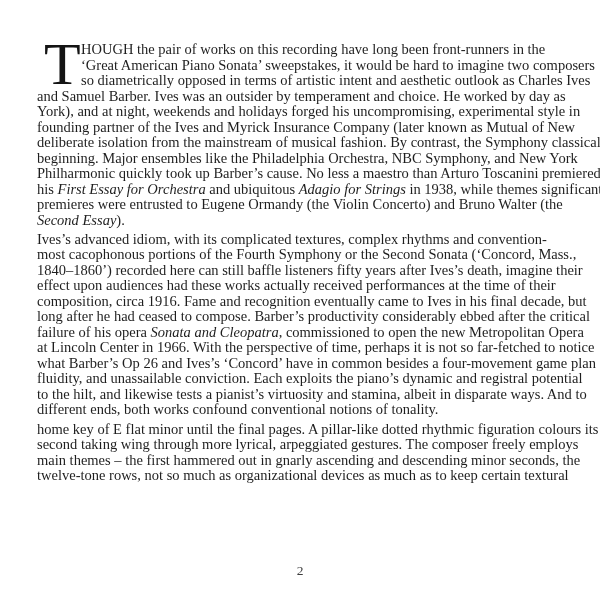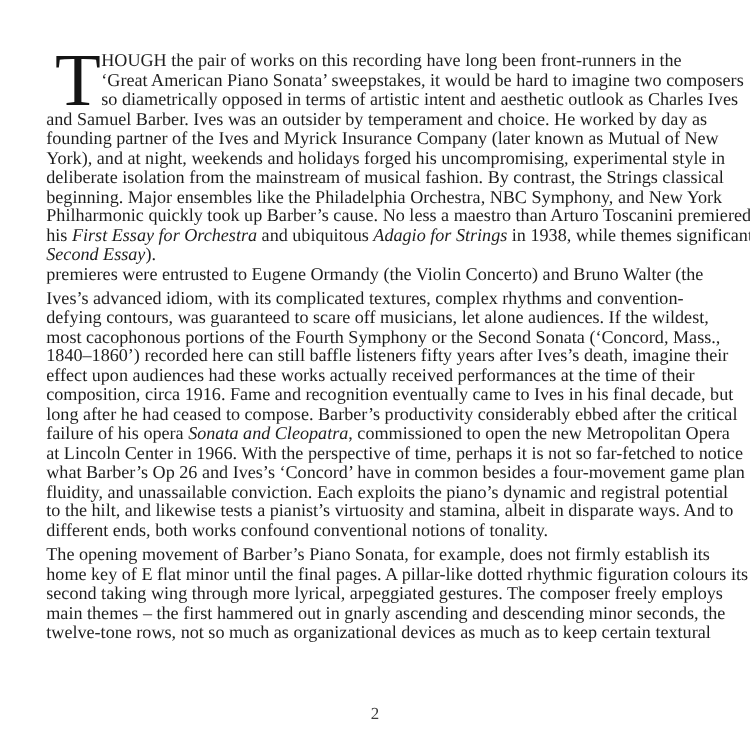--- a/index.html
+++ b/index.html
@@ -61,46 +61,44 @@
 <body>
 
 <div class="page">
   <div class="text-block">
       <div class="para">
         <span class="dropcap">T</span>
         <div class="line"><span>HOUGH the pair of works on this recording have long been front-runners in the</span></div>
         <div class="line"><span>‘Great American Piano Sonata’ sweepstakes, it would be hard to imagine two composers</span></div>
         <div class="line"><span>so diametrically opposed in terms of artistic intent and aesthetic outlook as Charles Ives</span></div>
         <div class="line"><span>and Samuel Barber. Ives was an outsider by temperament and choice. He worked by day as</span></div>
+        <div class="line"><span>York), and at night, weekends and holidays forged his uncompromising, experimental style in</span></div>
         <div class="line"><span>founding partner of the Ives and Myrick Insurance Company (later known as Mutual of New</span></div>
-        <div class="line"><span>York), and at night, weekends and holidays forged his uncompromising, experimental style in</span></div>
-        <div class="line"><span>deliberate isolation from the mainstream of musical fashion. By contrast, the Strings classical</span></div>
+        <div class="line"><span>deliberate isolation from the mainstream of musical fashion. By contrast, the Symphony classical</span></div>
         <div class="line"><span>beginning. Major ensembles like the Philadelphia Orchestra, NBC Symphony, and New York</span></div>
         <div class="line"><span>Philharmonic quickly took up Barber’s cause. No less a maestro than Arturo Toscanini premiered</span></div>
         <div class="line"><span>his </span><span class="it">First Essay for Orchestra</span><span> and ubiquitous </span><span class="it">Adagio for Strings</span><span> in 1938, while themes significant</span></div>
+        <div class="line"><span>premieres were entrusted to Eugene Ormandy (the Violin Concerto) and Bruno Walter (the</span></div>
         <div class="line"><span class="it">Second Essay</span><span>).</span></div>
-        <div class="line"><span>premieres were entrusted to Eugene Ormandy (the Violin Concerto) and Bruno Walter (the</span></div>
       </div>
       <div class="para">
         <div class="line"><span>Ives’s advanced idiom, with its complicated textures, complex rhythms and convention-</span></div>
-        <div class="line"><span>defying contours, was guaranteed to scare off musicians, let alone audiences. If the wildest,</span></div>
         <div class="line"><span>most cacophonous portions of the Fourth Symphony or the Second Sonata (‘Concord, Mass.,</span></div>
         <div class="line"><span>1840–1860’) recorded here can still baffle listeners fifty years after Ives’s death, imagine their</span></div>
         <div class="line"><span>effect upon audiences had these works actually received performances at the time of their</span></div>
         <div class="line"><span>composition, circa 1916. Fame and recognition eventually came to Ives in his final decade, but</span></div>
         <div class="line"><span>long after he had ceased to compose. Barber’s productivity considerably ebbed after the critical</span></div>
         <div class="line"><span>failure of his opera </span><span class="it">Sonata and Cleopatra</span><span>, commissioned to open the new Metropolitan Opera</span></div>
         <div class="line"><span>at Lincoln Center in 1966. With the perspective of time, perhaps it is not so far-fetched to notice</span></div>
         <div class="line"><span>what Barber’s Op 26 and Ives’s ‘Concord’ have in common besides a four-movement game plan</span></div>
         <div class="line"><span>fluidity, and unassailable conviction. Each exploits the piano’s dynamic and registral potential</span></div>
         <div class="line"><span>to the hilt, and likewise tests a pianist’s virtuosity and stamina, albeit in disparate ways. And to</span></div>
         <div class="line"><span>different ends, both works confound conventional notions of tonality.</span></div>
       </div>
       <div class="para">
-        <div class="line"><span>The opening movement of Barber’s Piano Sonata, for example, does not firmly establish its</span></div>
         <div class="line"><span>home key of E flat minor until the final pages. A pillar-like dotted rhythmic figuration colours its</span></div>
         <div class="line"><span>second taking wing through more lyrical, arpeggiated gestures. The composer freely employs</span></div>
         <div class="line"><span>main themes – the first hammered out in gnarly ascending and descending minor seconds, the</span></div>
         <div class="line"><span>twelve-tone rows, not so much as organizational devices as much as to keep certain textural</span></div>
       </div>
     </div>
   <div class="pagenum">2</div>
 </div>
 
 </body></html>

